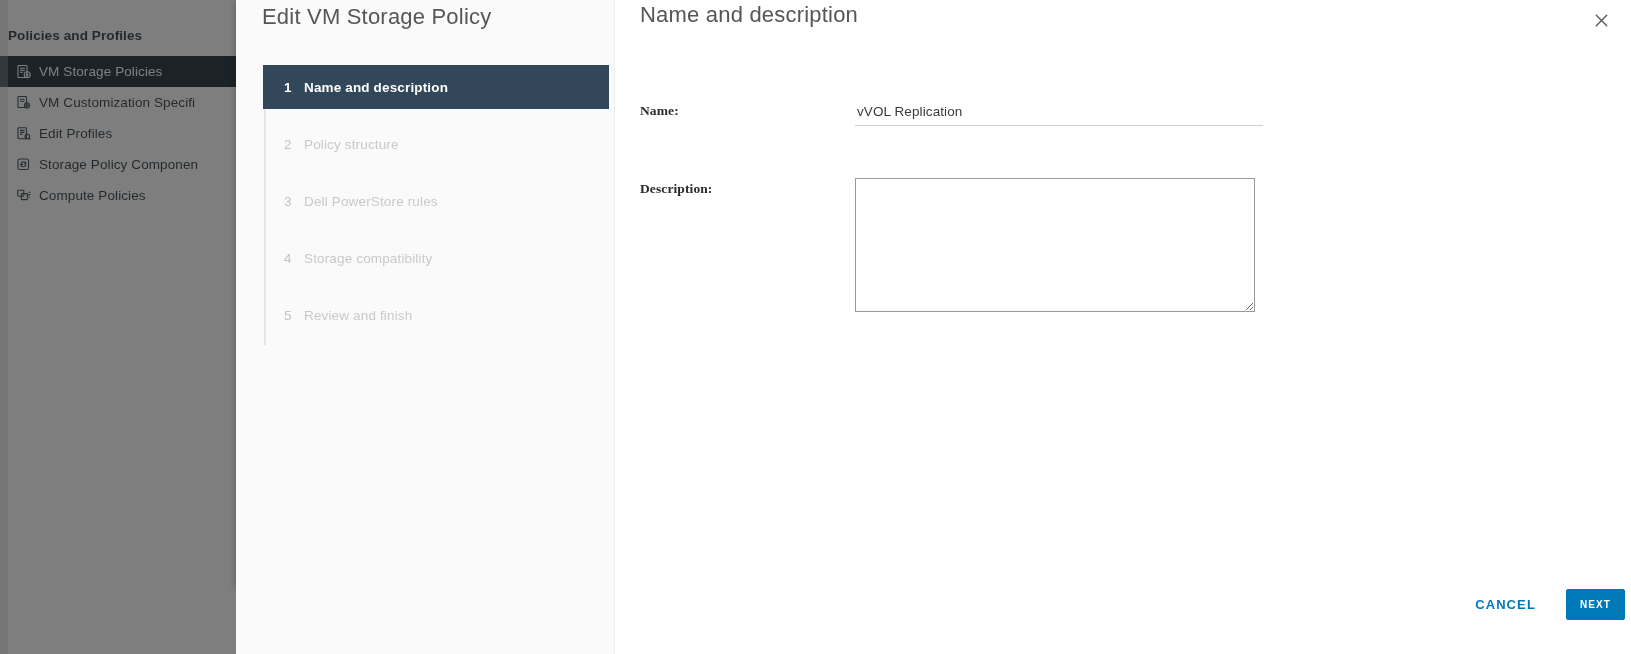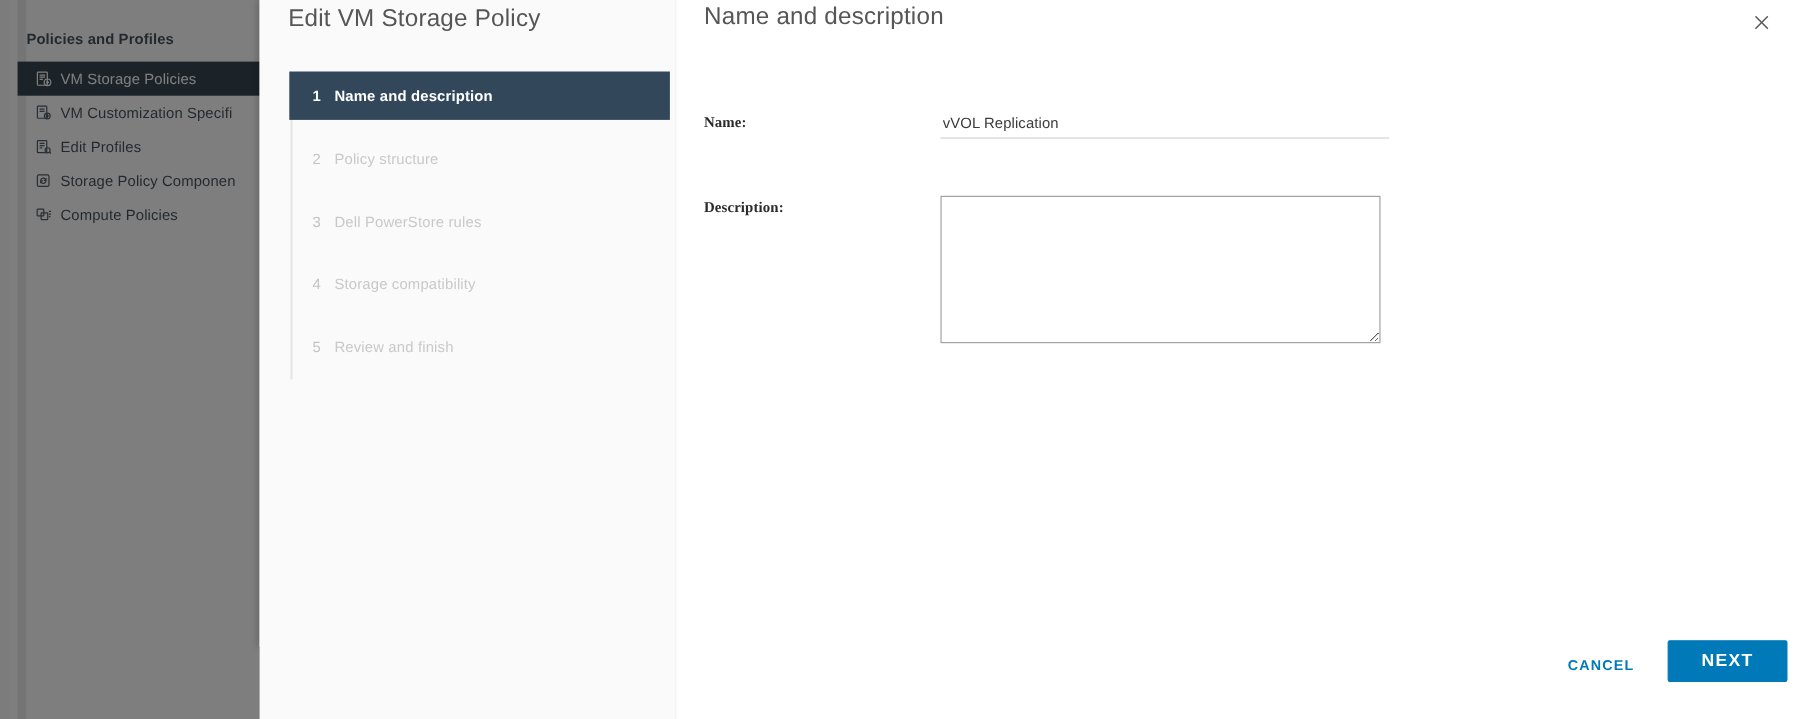--- a/index.html
+++ b/index.html
@@ -21,21 +21,20 @@
   }
 
   
   #bg-sidebar {
     position: absolute;
     left: 0;
     top: 0;
     width: 244px;
     height: 654px;
     background: #f2f2f2;
-    margin-left: 16px;
   }
   .bg-sidebar-rail {
     position: absolute;
     left: 0;
     top: 0;
     width: 8px;
     height: 654px;
     background: #e8e8e8;
   }
   .bg-sidebar-inner {
@@ -300,24 +299,24 @@
     font-weight: bold;
     letter-spacing: 1.1px;
     padding: 8px 16px;
     cursor: pointer;
   }
   #next-btn {
     border: 1px solid #0079b8;
     background: #0079b8;
     color: #ffffff;
     font-family: "Liberation Sans", sans-serif;
-    font-size: 16px;
+    font-size: 10px;
     font-weight: bold;
     letter-spacing: 1.1px;
-    padding: 9px 30px;
+    padding: 9px 13px;
     margin-left: 14px;
     cursor: pointer;
     border-radius: 2px;
   }
 </style>
 </head>
 <body>
 
 <div id="screen">
 

